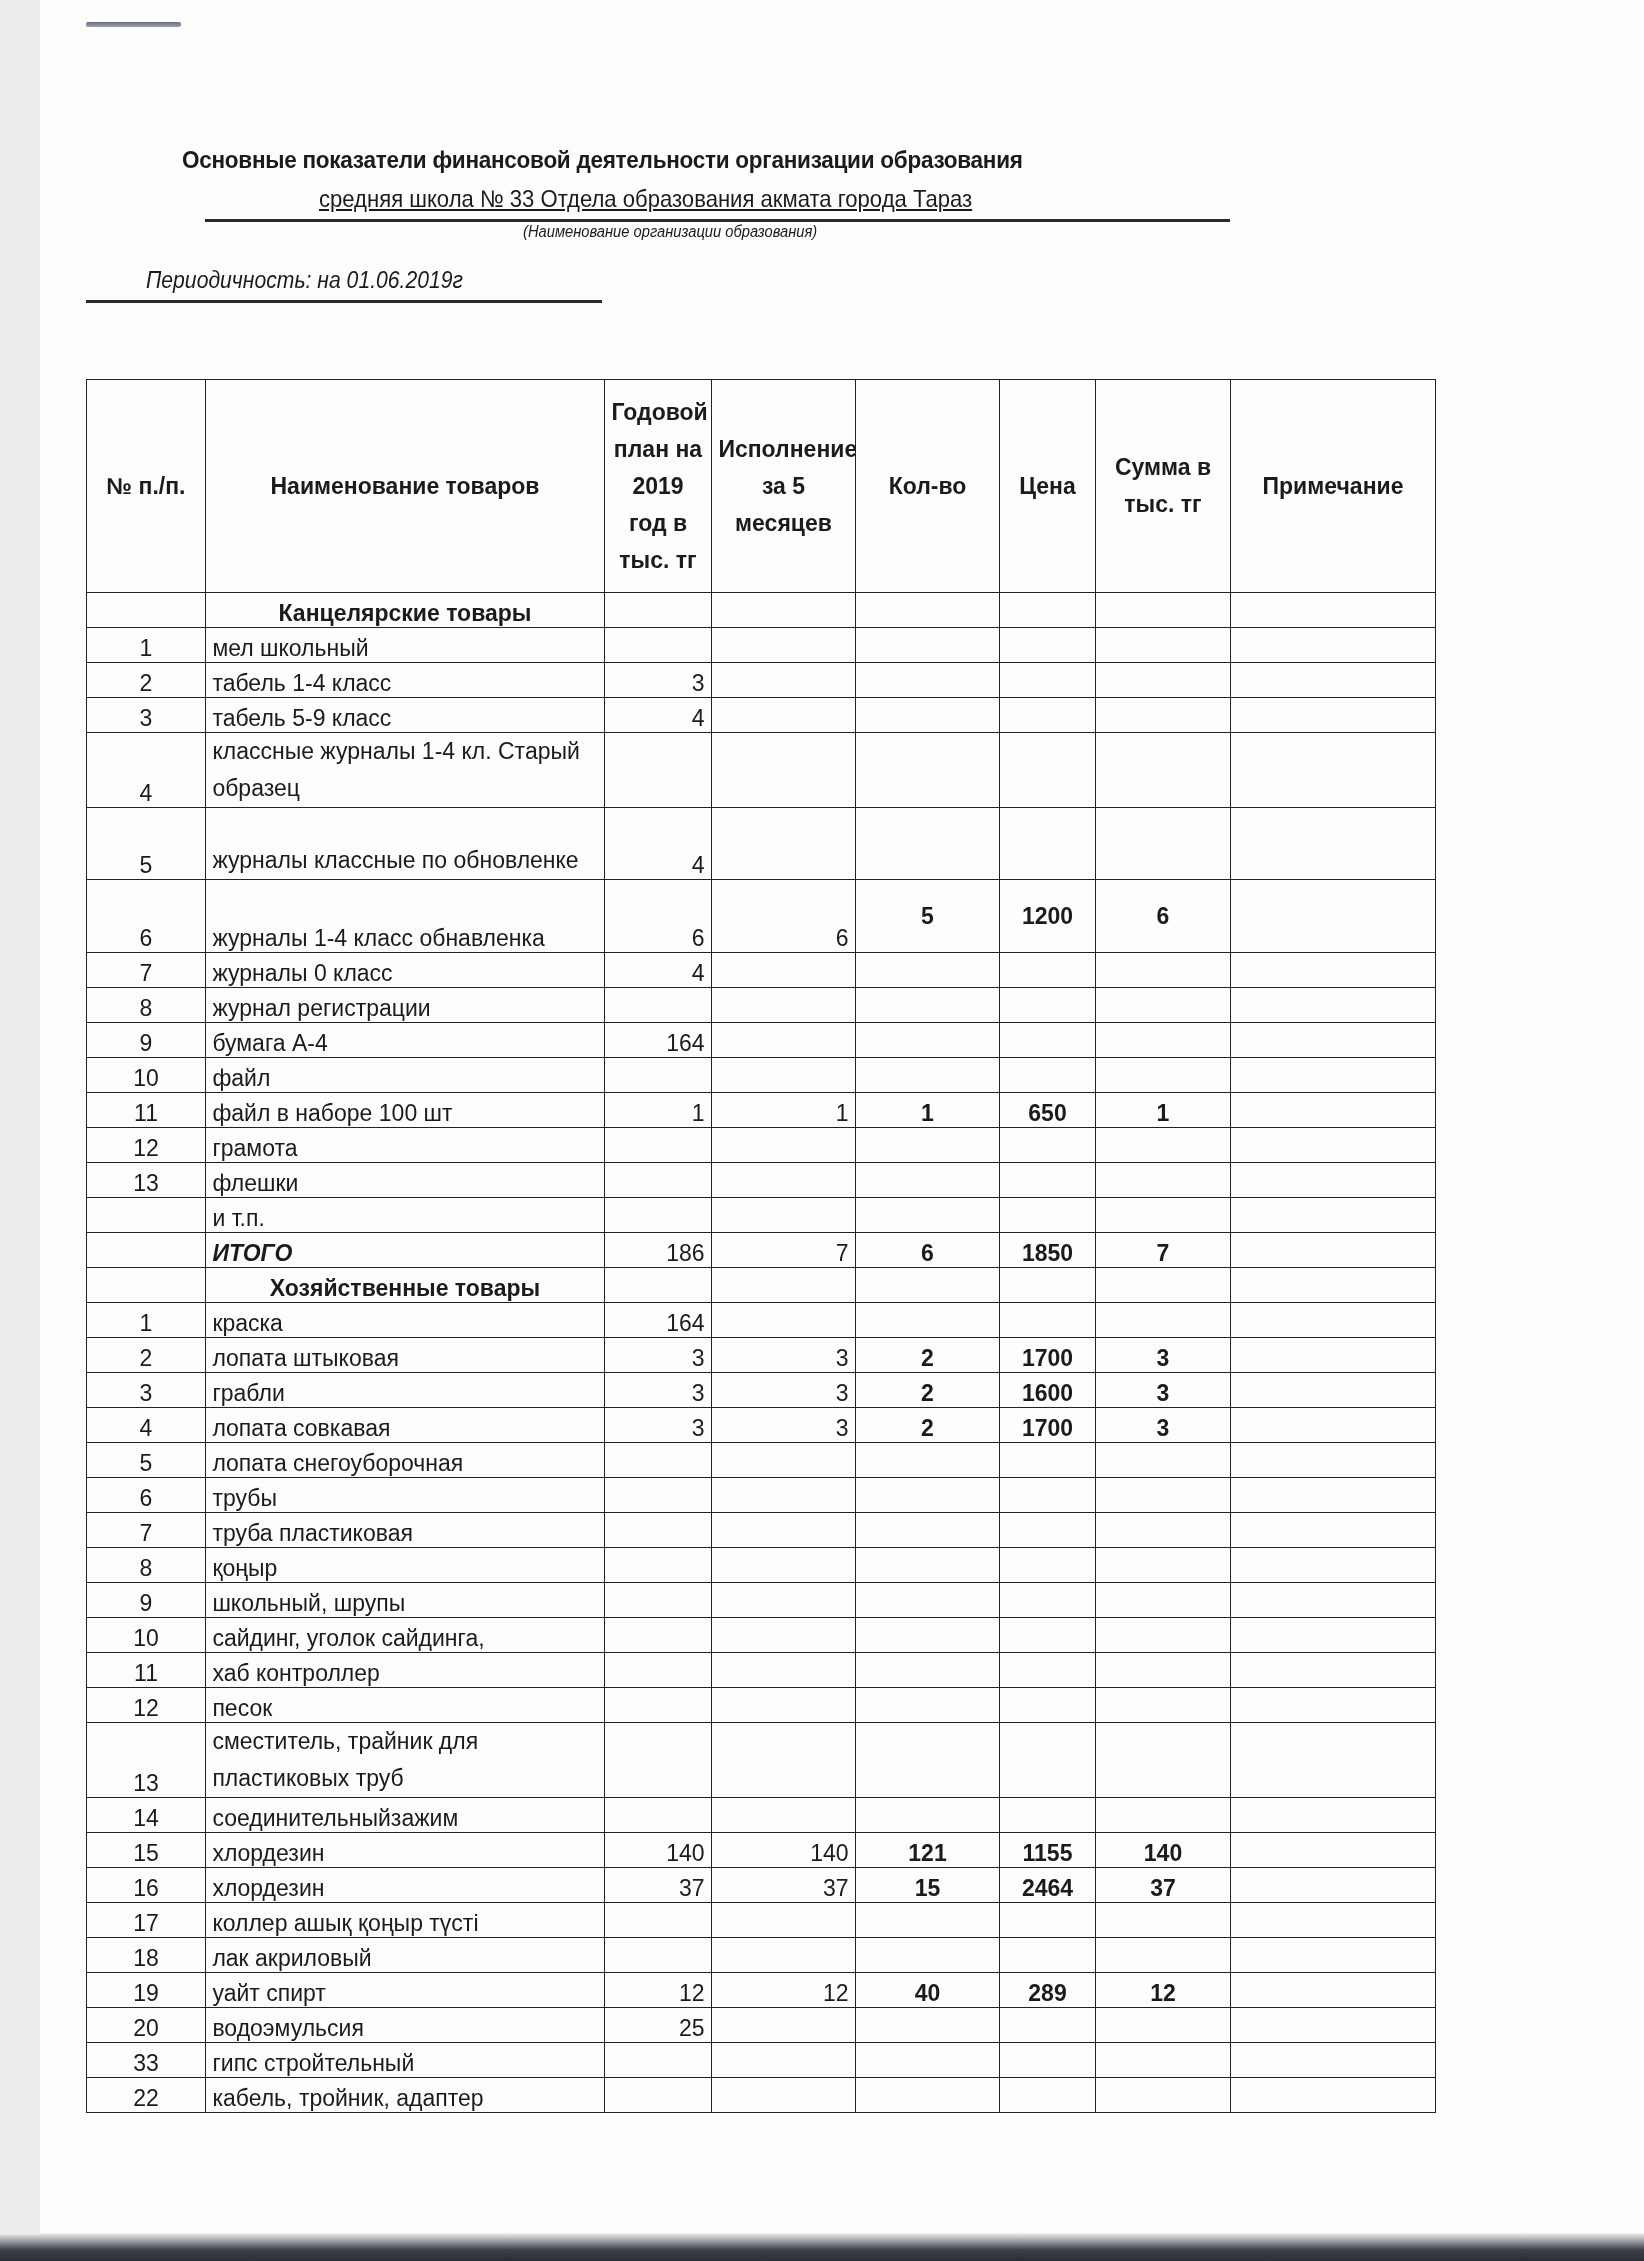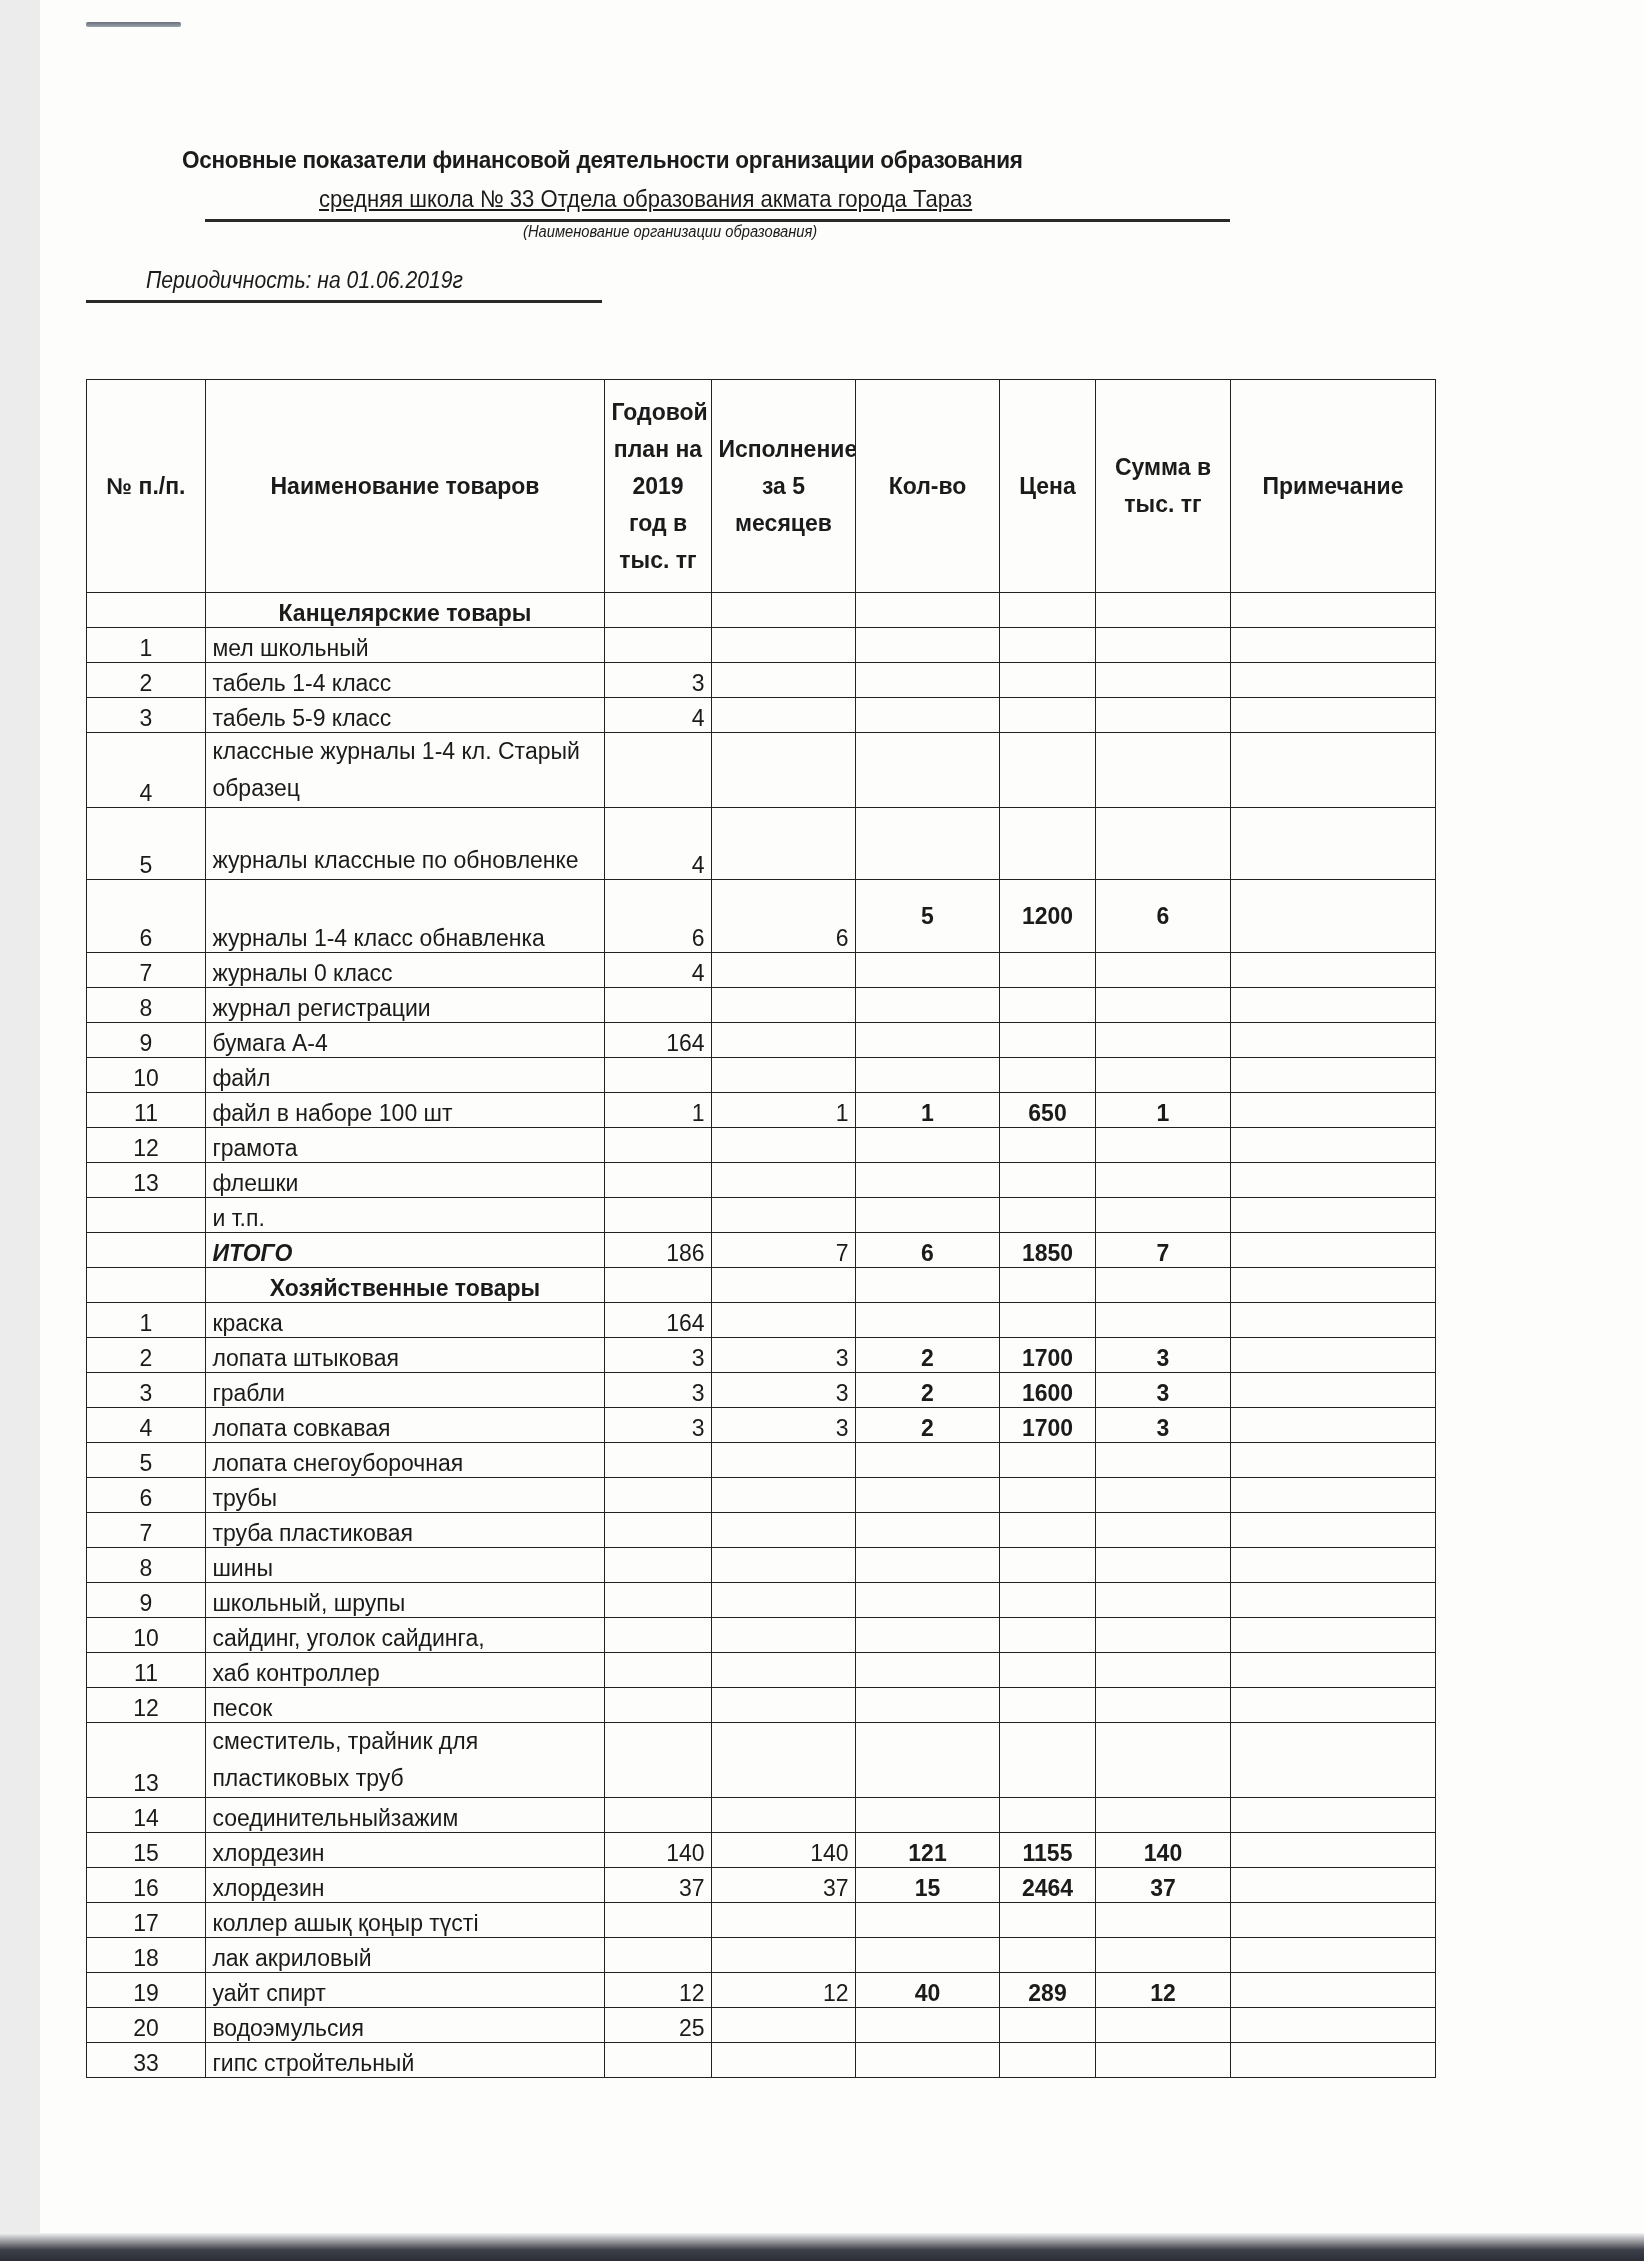--- a/index.html
+++ b/index.html
@@ -313,21 +313,21 @@
         <td class="c-name">труба пластиковая</td>
         <td class="c-plan"></td>
         <td class="c-exec"></td>
         <td class="c-qty"></td>
         <td class="c-price"></td>
         <td class="c-sum"></td>
         <td class="c-note"></td>
       </tr>
       <tr class="r1">
         <td class="c-num">8</td>
-        <td class="c-name">шины</td>
+        <td class="c-name">қоңыр</td>
         <td class="c-plan"></td>
         <td class="c-exec"></td>
         <td class="c-qty"></td>
         <td class="c-price"></td>
         <td class="c-sum"></td>
         <td class="c-note"></td>
       </tr>
       <tr class="r1">
         <td class="c-num">9</td>
         <td class="c-name">школьный, шрупы</td>
@@ -451,17 +451,27 @@
       <tr class="r1">
         <td class="c-num">33</td>
         <td class="c-name">гипс стройтельный</td>
         <td class="c-plan"></td>
         <td class="c-exec"></td>
         <td class="c-qty"></td>
         <td class="c-price"></td>
         <td class="c-sum"></td>
         <td class="c-note"></td>
       </tr>
+      <tr class="r1">
+        <td class="c-num">22</td>
+        <td class="c-name">кабель, тройник, адаптер</td>
+        <td class="c-plan"></td>
+        <td class="c-exec"></td>
+        <td class="c-qty"></td>
+        <td class="c-price"></td>
+        <td class="c-sum"></td>
+        <td class="c-note"></td>
+      </tr>
     </tbody>
 </table>
 
 <div class="scan-bottom"></div>
 
 
 </body></html>

